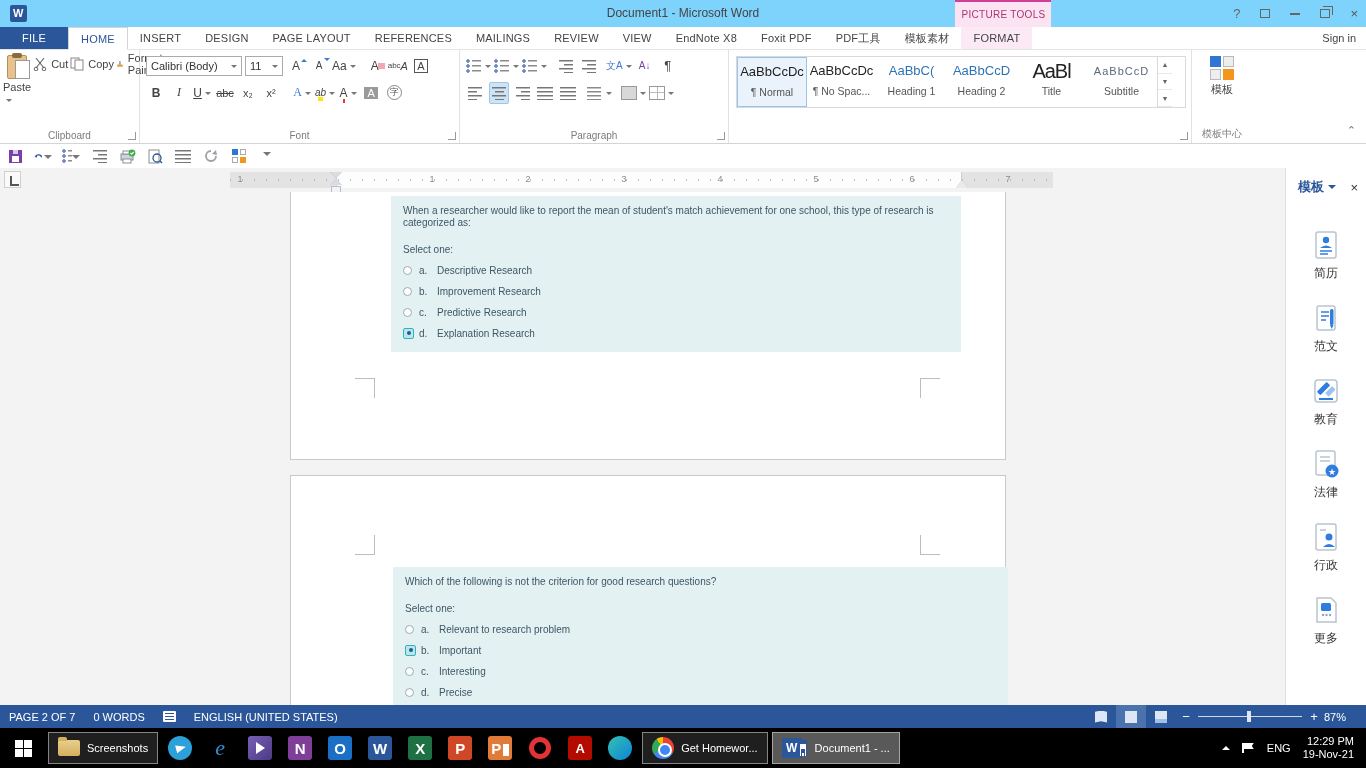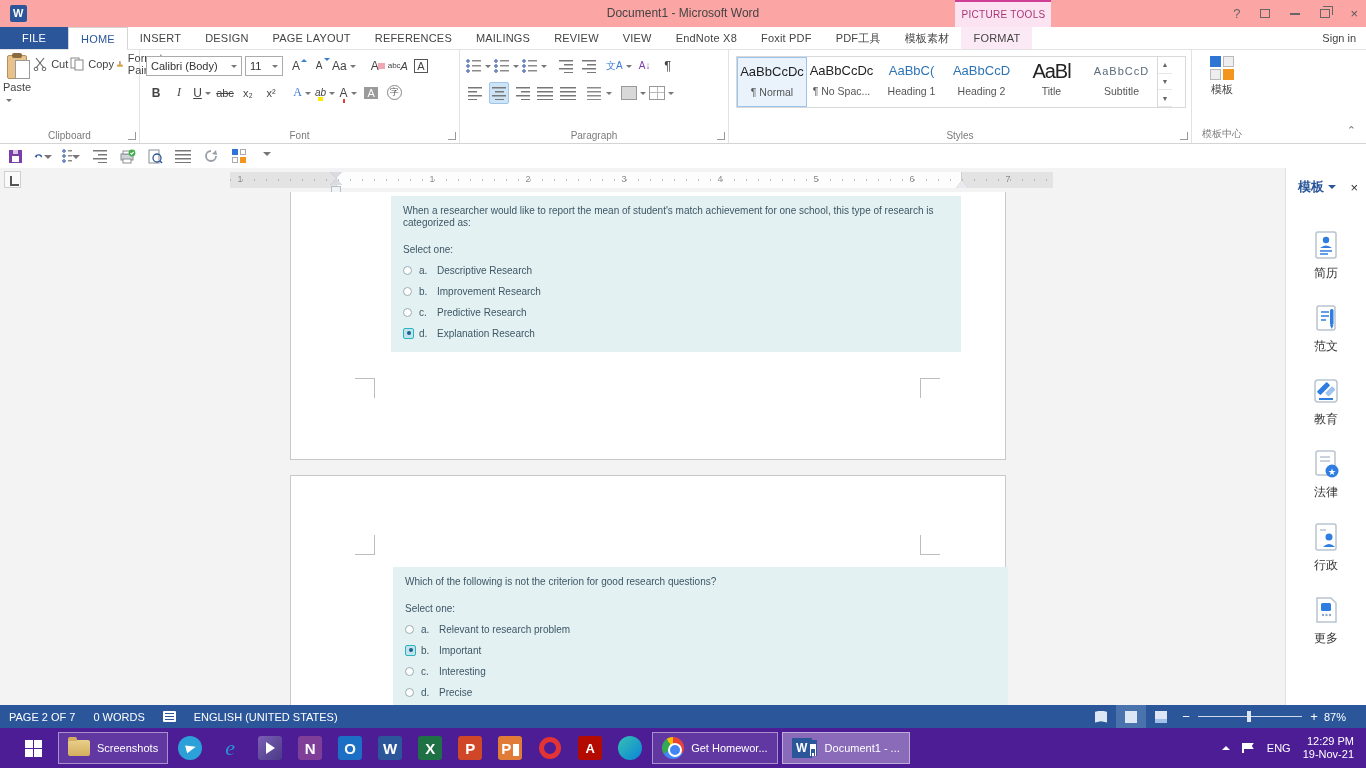--- a/index.html
+++ b/index.html
@@ -1,27 +1,27 @@
 <!DOCTYPE html>
 <html><head>
 <meta charset="utf-8">
 <style>
   * { box-sizing: border-box; margin: 0; padding: 0; }
   html,body { width:1366px; height:768px; overflow:hidden; }
   body { font-family:"Liberation Sans", sans-serif; background:#fff; position:relative; color:#444; }
 
   
   .row { position:absolute; left:0; right:0; }
-  #titlebar   { top:0;    height:27px; background:#fca5a5; }
+  #titlebar   { top:0;    height:27px; background:#7dd3fc; }
   #tabrow     { top:27px;  height:23px; background:#fff; border-bottom:1px solid #e4e4e4; }
   #ribbon     { top:50px;  height:94px; background:#fff; border-bottom:1px solid #d4d4d4; display:flex; }
   #qatrow     { top:144px; height:24px; background:#fff; display:flex; align-items:center; gap:10px; padding-left:6px; }
   #main       { top:168px; height:537px; display:flex; }
   #statusbar  { top:705px; height:23px; background:#2b579a; color:#fff; display:flex; align-items:center; font-size:11px; }
-  #taskbar    { top:728px; height:40px; background:#4c1d95; display:flex; align-items:center;padding-left:10px; }
+  #taskbar    { top:728px; height:40px; background:#000000; display:flex; align-items:center; }
 
   
   .tb-appicon { position:absolute; left:10px; top:5px; width:17px; height:17px; background:#2b579a; border-radius:2px; }
   .tb-appicon::after { content:"W"; color:#fff; font-size:11px; font-weight:bold; position:absolute; left:3px; top:2px; }
   .tb-title { position:absolute; left:0; right:0; top:0; height:27px; text-align:center; line-height:27px; font-size:12px; color:#444; }
   .tb-right { position:absolute; right:8px; top:0; height:27px; display:flex; align-items:center; gap:20px; color:#666; font-size:13px; }
   .winbox { width:10px; height:9px; border:1px solid #666; display:inline-block; }
   .winbox.rest { position:relative; }
   .winbox.rest::after { content:""; position:absolute; left:2px; top:-4px; width:9px; height:8px; border:1px solid #666; border-bottom:none; border-left:none; }
   .dash { width:10px; height:2px; background:#666; display:inline-block; }
@@ -438,21 +438,20 @@
       <div class="style-box subtitle">
         <div class="sample">AaBbCcD</div>
         <div class="sname">Subtitle</div>
       </div>
       <div class="gal-scroll">
         <div>▲</div>
         <div>▼</div>
         <div>▼</div>
       </div>
     </div>
-    <div class="rgroup-label">Styles</div>
     <div class="launcher"></div>
   </div>
 
 
   <div class="rgroup" style="width:60px; border-right:none;">
     <div style="text-align:center; font-size:11px; color:#444;">
       <div class="sq4">
           <span class="blue"></span>
           <span></span>
           <span></span>

